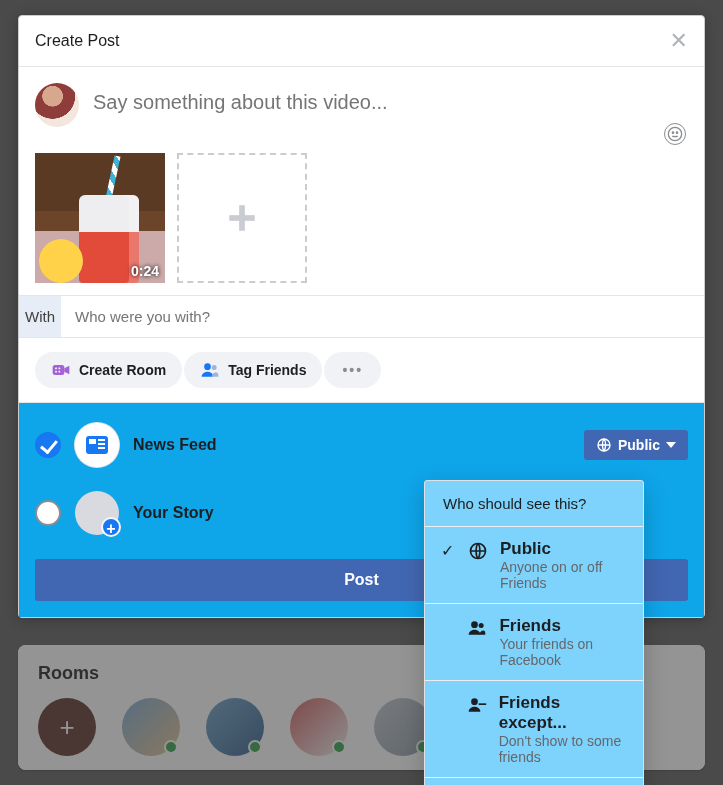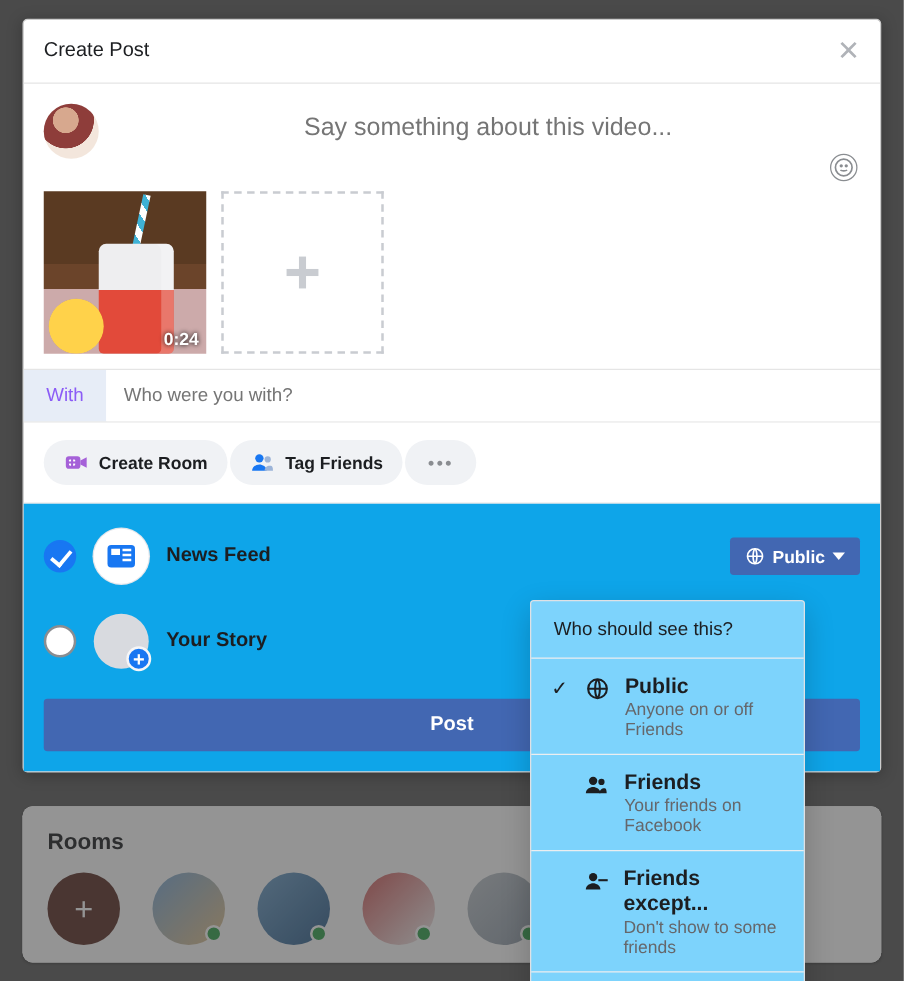--- a/index.html
+++ b/index.html
@@ -30,21 +30,21 @@
   }
   .modal-header .close { color: #b0b3b8; font-size: 22px; cursor: pointer; }
   .compose-row { display: flex; align-items: flex-start; padding: 16px 16px 8px 16px; gap: 14px; position: relative;}
   .avatar {
     width: 44px; height: 44px; border-radius: 50%;
     background: radial-gradient(circle at 40% 30%, #d7a88e 0 25%, #8e3d3a 26% 55%, #f3e6dc 56% 100%);
     flex-shrink: 0;
   }
   .compose-input {
     flex: 1; border: none; outline: none; font-size: 20px; color: #ec4899;
-    padding-top: 8px; background: transparent; text-align: center;
+    padding-top: 8px; background: transparent;
   }
   .emoji-btn {
     position: absolute; right: 18px; bottom: -10px;
     width: 22px; height: 22px; border-radius: 50%;
     border: 1.5px solid #8a8d91; background: #fff;
     display:flex;align-items:center;justify-content:center;
     font-size:14px; color:#8a8d91; cursor:pointer;
   }
   .media-row { display:flex; gap:12px; padding: 18px 16px 12px 16px; }
   .thumb {
@@ -69,21 +69,21 @@
   .thumb .dur {
     position:absolute; right:6px; bottom:4px; color:#fff; font-weight:700; font-size:14px;
     text-shadow: 0 0 4px #000;
   }
   .addmore {
     width: 130px; height: 130px;
     border: 2px dashed #c9ccd1; display:flex; align-items:center; justify-content:center;
     color:#c9ccd1; font-size: 40px; cursor:pointer;
   }
   .with-row { display:flex; border-top:1px solid #e5e5e5; border-bottom:1px solid #e5e5e5; }
-  .with-label { background:#e7edf7; color:#8b5cf6; padding:12px 18px; font-size:15px; }
+  .with-label { background:#e7edf7; color:#404040; padding:12px 6px; font-size:15px; }
   .with-input { flex:1; border:none; outline:none; padding:12px 14px; font-size:15px; color:#65676b; }
   .chips-row { display:flex; gap:2px; padding:14px 16px; border-bottom:1px solid #e5e5e5;}
   .chip {
     display:flex; align-items:center; gap:8px;
     background:#f0f2f5; border-radius:22px; padding:8px 16px;
     font-weight:600; font-size:14px; color:#1c1e21; cursor:pointer;
   }
   .chip.active { background:#dff0d8; }
   .chip .ic { width:20px; height:20px; display:inline-flex; align-items:center; justify-content:center;}
   .chip.more { padding:8px 18px; color:#8a8d91; letter-spacing:2px;}

